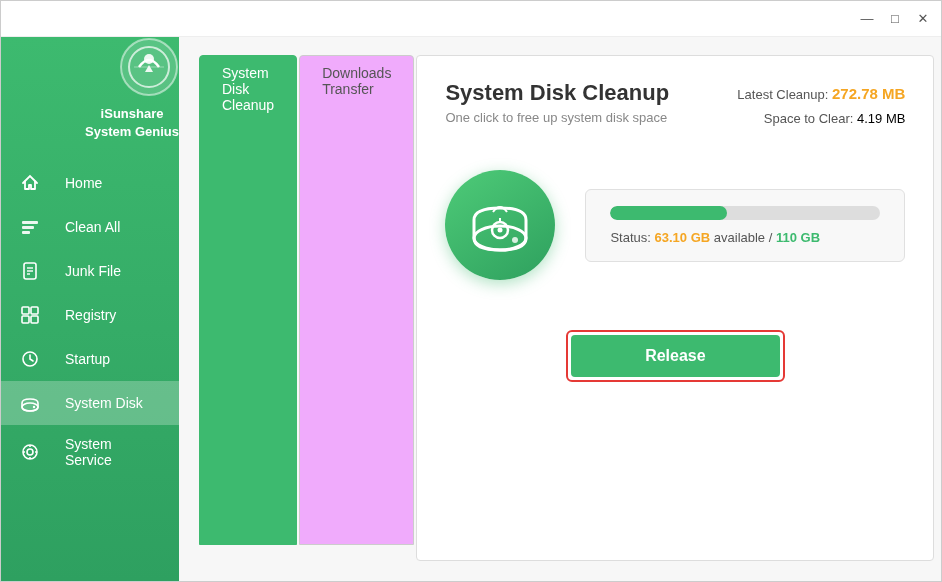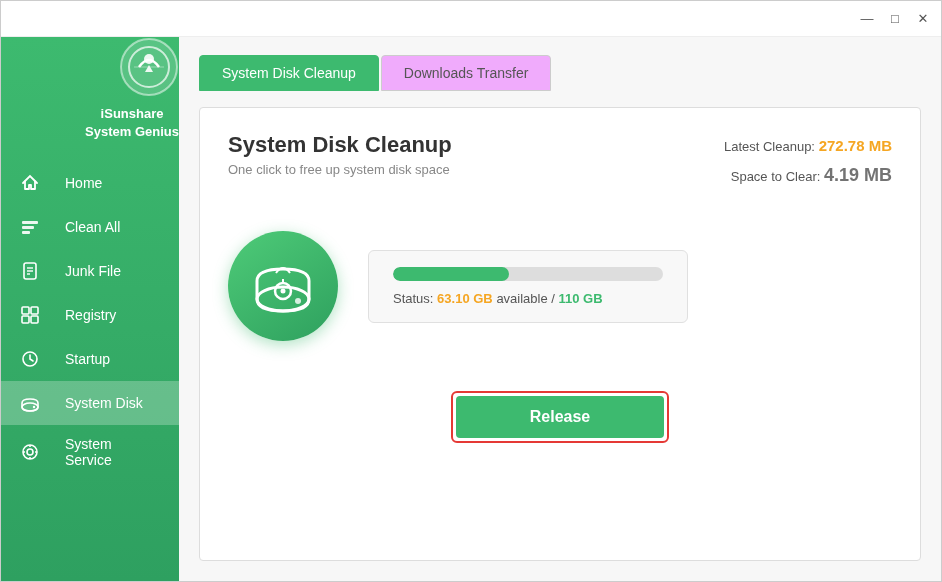--- a/index.html
+++ b/index.html
@@ -91,21 +91,21 @@
       display: flex;
       align-items: center;
       justify-content: center;
       flex-shrink: 0;
     }
     
     .content {
       flex: 1;
       background: #f7f7f7;
       display: flex;
-      flex-direction: column;
+      flex-direction: row;
       padding: 18px 20px 20px 20px;
       overflow: hidden;
     }
     .tabs {
       display: flex;
       gap: 0;
       margin-bottom: 16px;
     }
     .tab {
       padding: 9px 22px;
@@ -154,23 +154,23 @@
       color: #555;
       line-height: 1.8;
     }
     .stat-value-orange {
       color: #f5a623;
       font-weight: 600;
       font-size: 15px;
       text-align: center;
     }
     .stat-value-green {
-      color: #737373;
-      font-weight: 700;
-      font-size: 18px;
+      color: #000000;
+      font-weight: 400;
+      font-size: 13px;
     }
     .disk-section {
       display: flex;
       align-items: center;
       gap: 30px;
       margin-bottom: 40px;
     }
     .disk-icon-circle {
       width: 110px;
       height: 110px;

